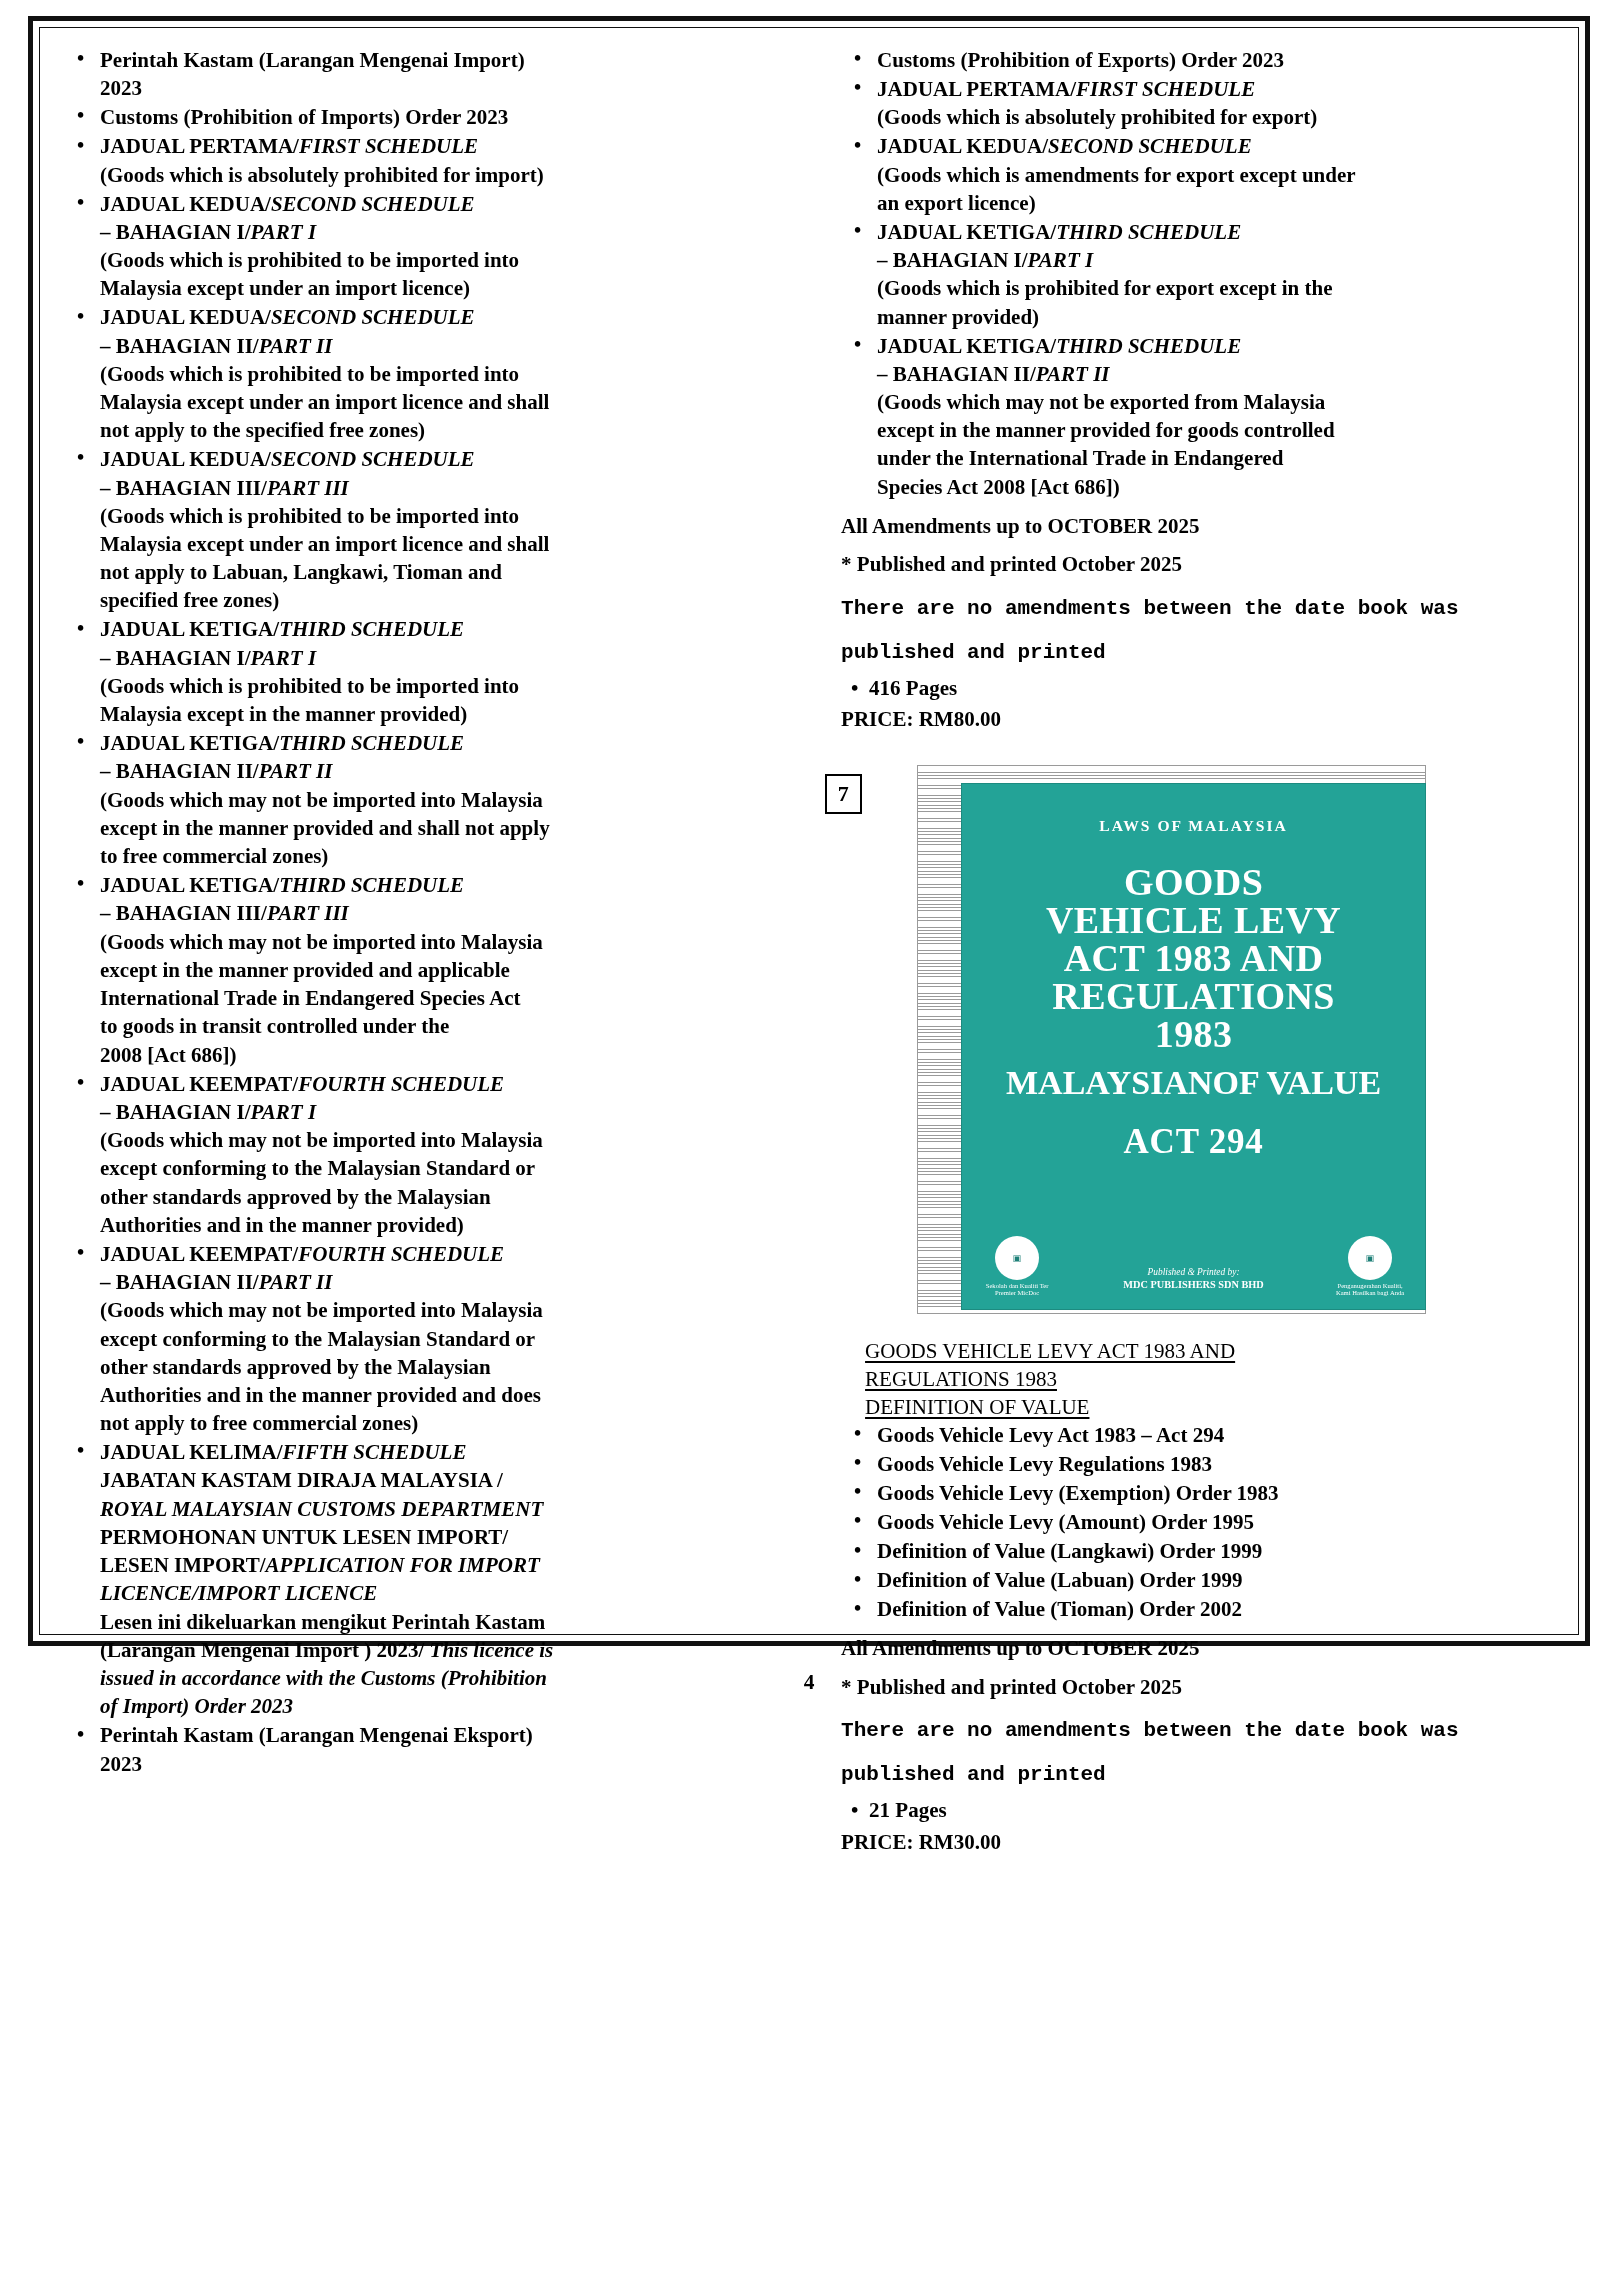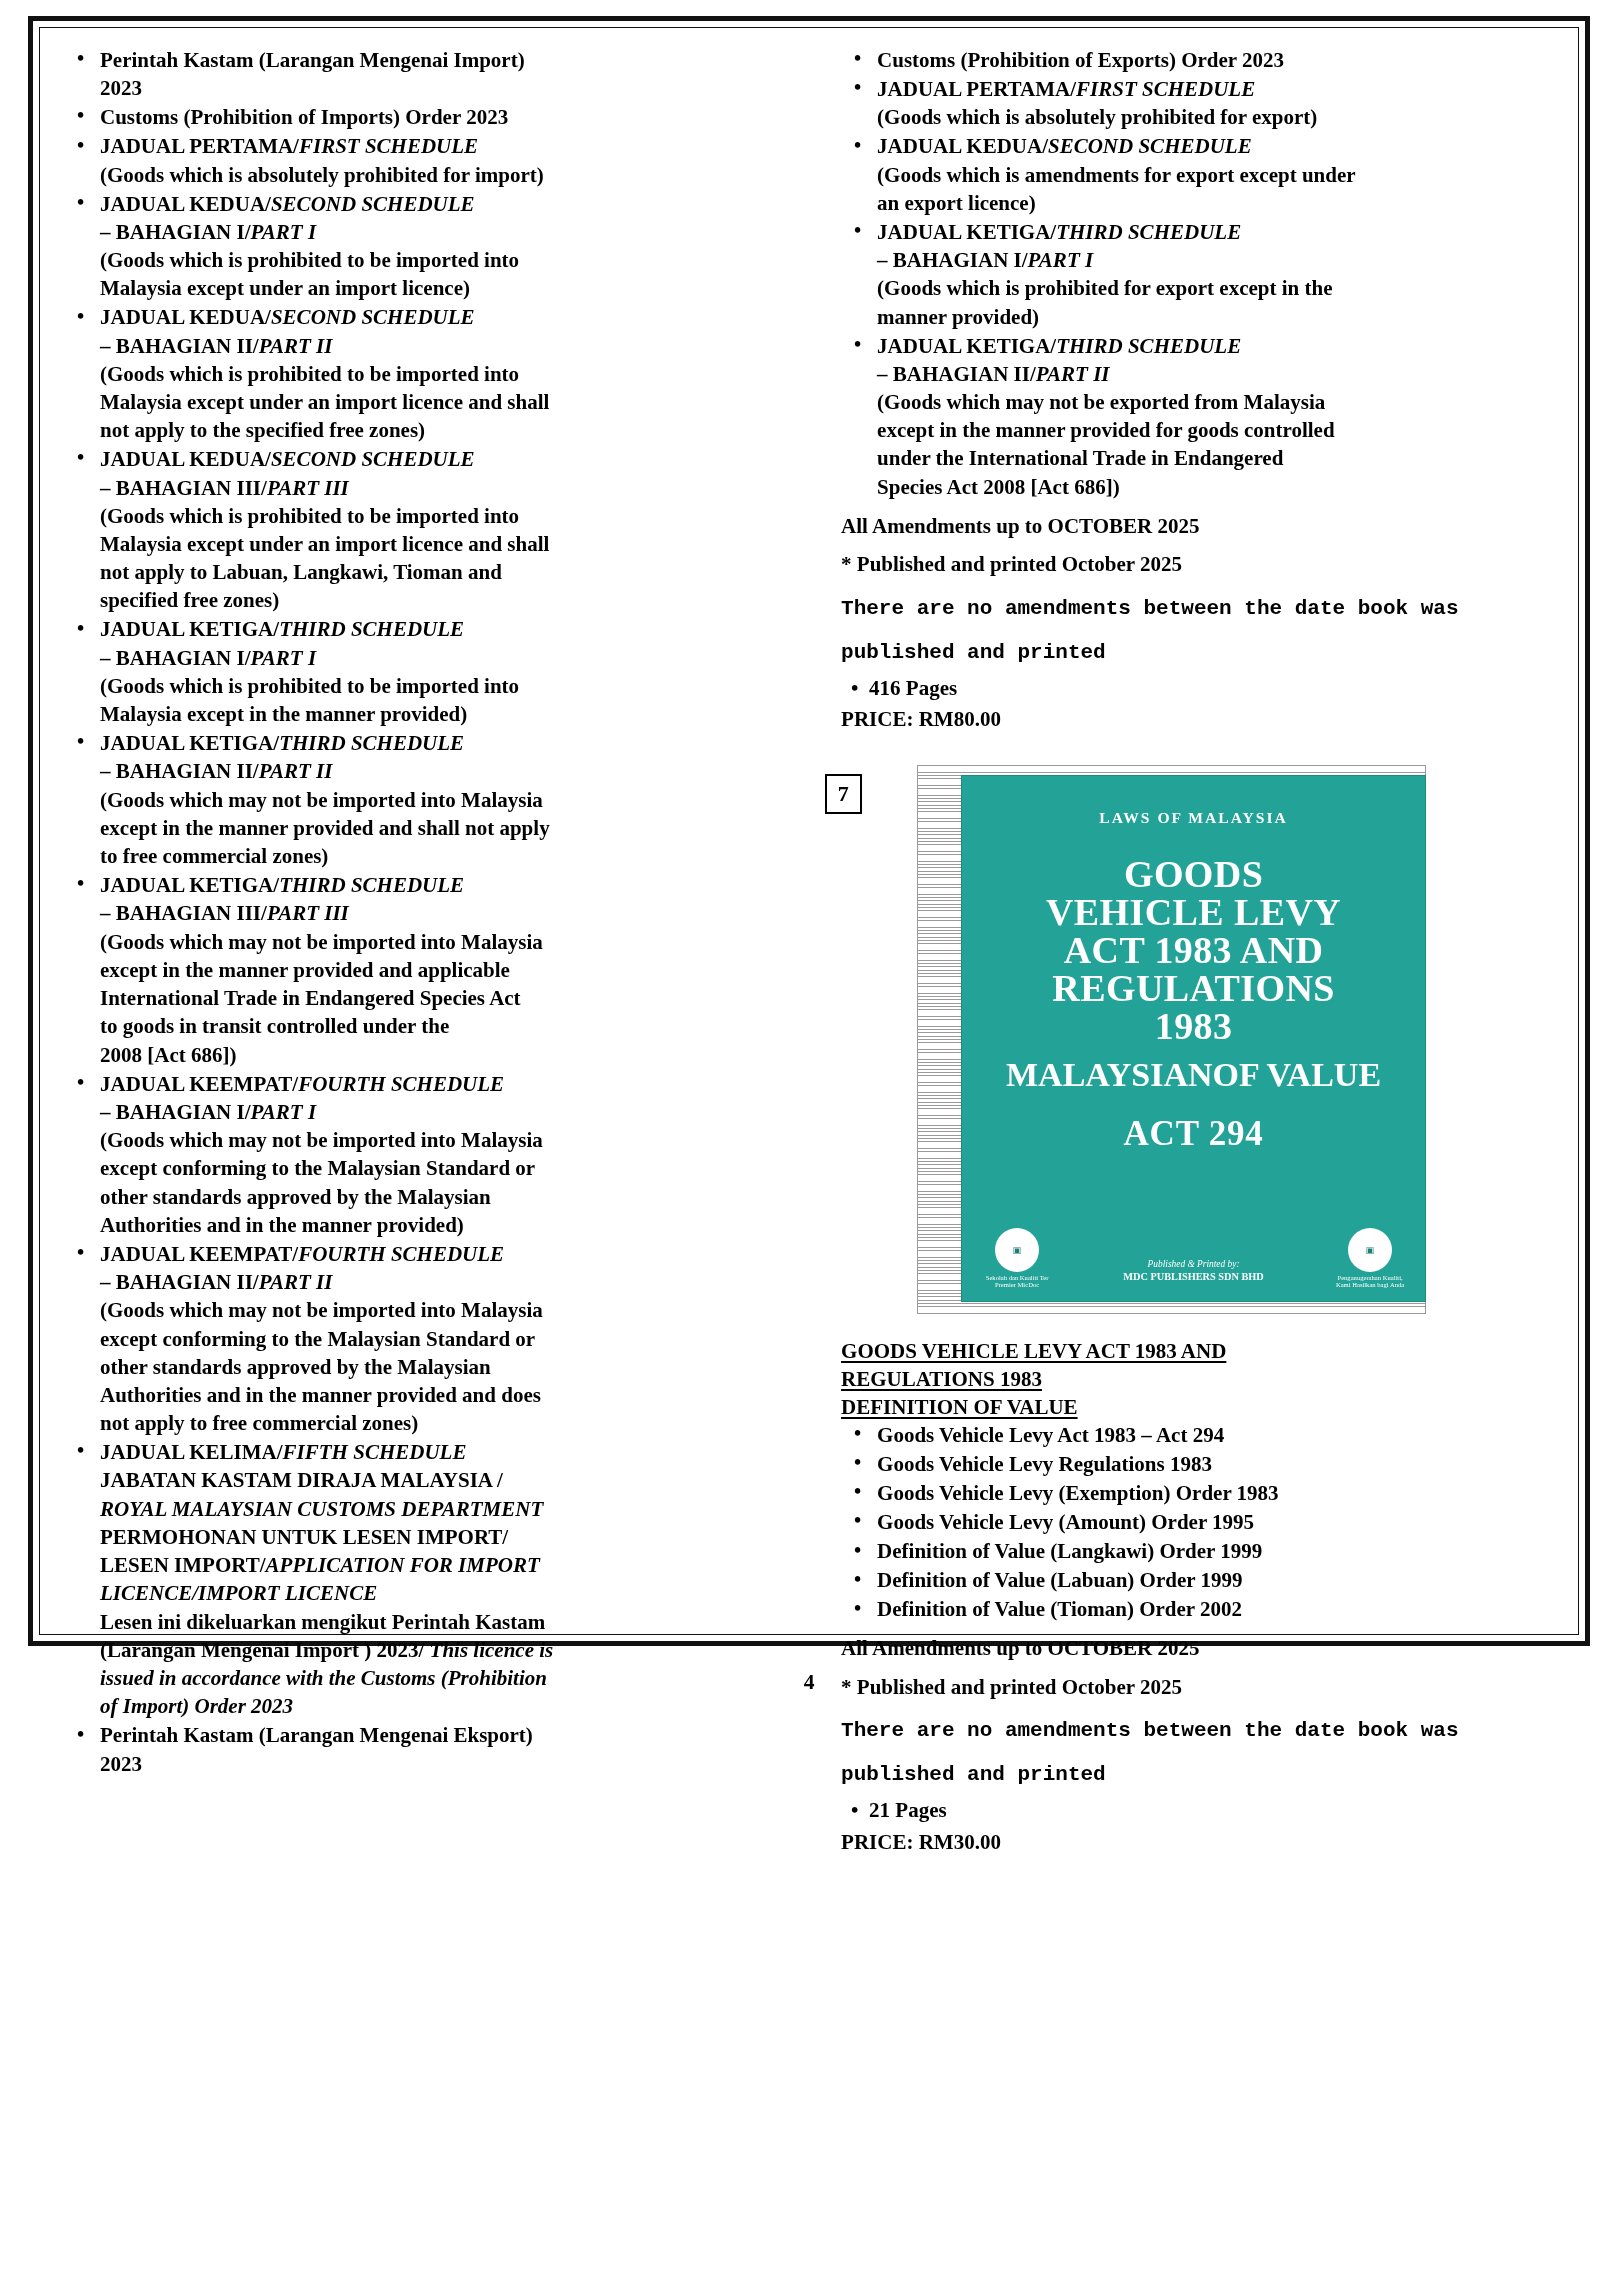--- a/index.html
+++ b/index.html
@@ -133,21 +133,21 @@
     background:
       repeating-linear-gradient(180deg,
         #ffffff 0px, #ffffff 2.5px,
         #9a9a9a 2.5px, #9a9a9a 3.3px);
     border: 0.8px solid #9a9a9a;
     box-sizing: border-box;
   }
   .cover {
     position: absolute;
     left: 44px;
-    top: 10px;
+    top: 18px;
     width: 465px;
     height: 527px;
     background: #23a397;
     box-sizing: border-box;
     border: 0.8px solid #1c8b80;
     color: #ffffff;
     text-align: center;
     overflow: hidden;
   }
   .cover-top {
@@ -227,21 +227,22 @@
   }
   .pub-info .small-it {
     font-style: italic;
     font-weight: normal;
     font-size: 9.4px;
   }
   .book-title {
     margin-top: 21.4px;
     font-size: 21px;
     line-height: 1.34;
-    font-weight: bold;
+    font-weight: normal;
+    margin-left: 24px;
   }
   .book-title .u {
     display: block;
     text-decoration: underline;
     text-underline-offset: 3.3px;
   }
   .book-list {
     margin-top: 10px;
   }
   .book-list > li {

